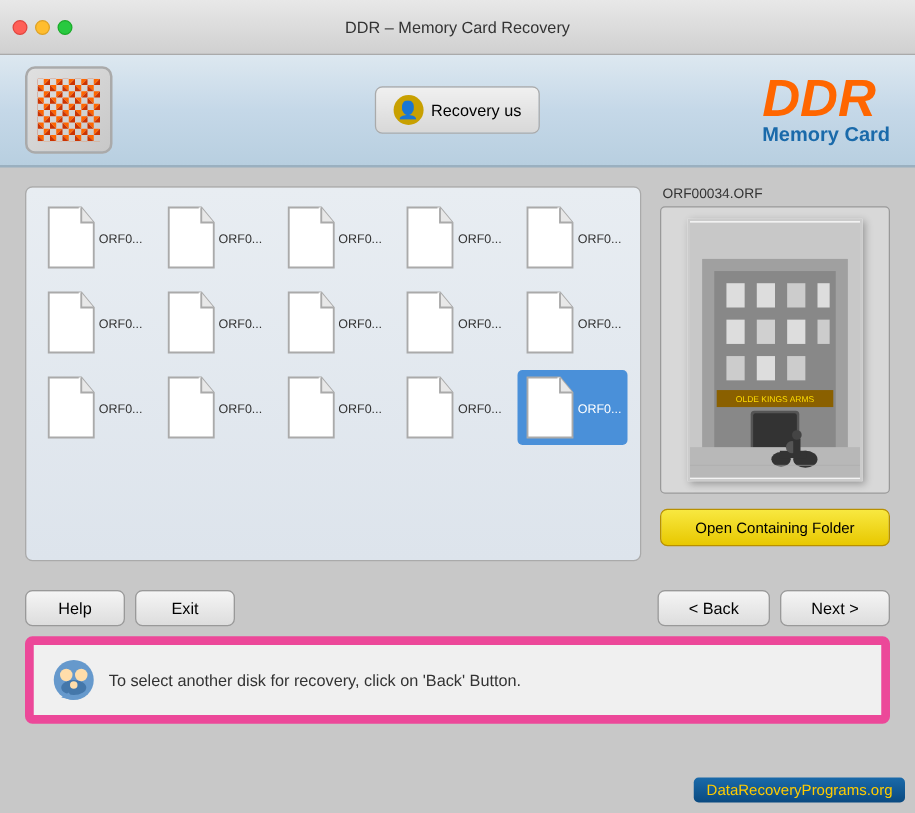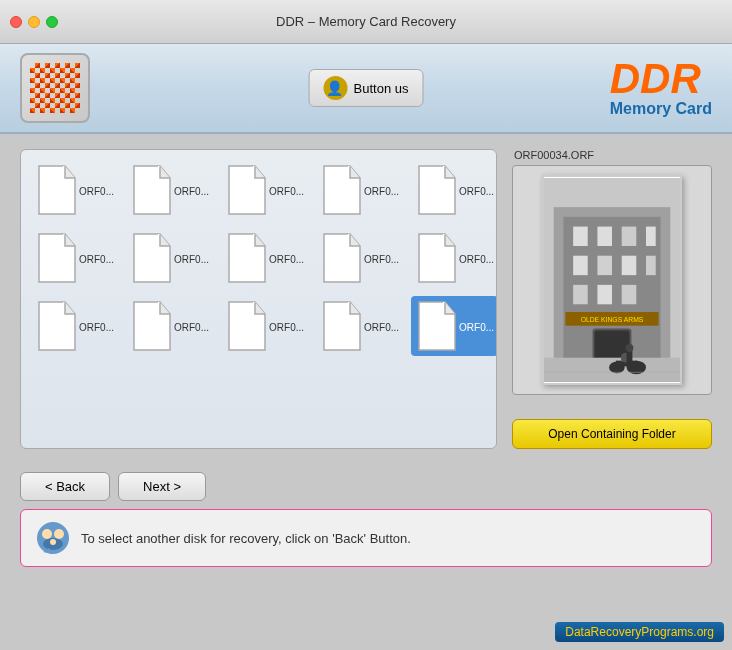--- a/index.html
+++ b/index.html
@@ -167,21 +167,21 @@
       font-size: 10px;
       color: #333;
       text-align: center;
       margin-top: 2px;
       max-width: 60px;
       overflow: hidden;
     }
 
     
     .preview-panel {
-      width: 200px;
+      width: 184px;
     }
     .preview-title {
       font-size: 11px;
       color: #333;
       margin-bottom: 4px;
       padding-left: 2px;
     }
     .preview-box {
       border: 1px solid #999;
       border-radius: 4px;
@@ -199,21 +199,21 @@
       border: 2px solid #ccc;
       box-shadow: 2px 2px 6px rgba(0,0,0,0.3);
       overflow: hidden;
       display: flex;
       align-items: center;
       justify-content: center;
       position: relative;
     }
     
     .open-folder-btn {
-      margin-top: 24px;
+      margin-top: 12px;
       width: 100%;
       background: linear-gradient(to bottom, #f8e840, #e8c800);
       border: 1px solid #b89000;
       border-radius: 6px;
       padding: 7px 10px;
       font-size: 12px;
       font-weight: 500;
       cursor: pointer;
       text-align: center;
     }
@@ -240,21 +240,21 @@
       padding: 6px 24px;
       font-size: 13px;
       cursor: pointer;
       min-width: 80px;
       text-align: center;
     }
 
     
     .status-bar {
       margin: 0 20px;
-      border: 1px solid #ec4899;
+      border: 7px solid #ec4899;
       border-radius: 6px;
       background: #f0f0f0;
       padding: 10px 14px;
       display: flex;
       align-items: center;
       gap: 10px;
       min-height: 55px;
     }
     .status-icon {
       width: 36px;
@@ -290,21 +290,21 @@
   </div>
   <span class="title-text">DDR – Memory Card Recovery</span>
 </div>
 
 <div class="header">
   <div class="logo-box">
     <div class="checkerboard"></div>
   </div>
   <button class="contact-btn">
     <div class="contact-icon">👤</div>
-    <span>Button us</span>
+    <span>Recovery us</span>
   </button>
   <div class="ddr-brand">
     <div class="ddr-title">DDR</div>
     <div class="ddr-subtitle">Memory Card</div>
   </div>
 </div>
 
 <div class="main-content">
 
   <div class="file-grid-container">
@@ -476,20 +476,24 @@
 
           <line x1="0" y1="200" x2="140" y2="200" stroke="#aaa" stroke-width="0.5"></line>
         </svg>
       </div>
     </div>
     <button class="open-folder-btn">Open Containing Folder</button>
   </div>
 </div>
 
 <div class="bottom-bar">
+  <div class="btn-group-left">
+    <button class="btn">Help</button>
+    <button class="btn">Exit</button>
+  </div>
   <div class="btn-group-right">
     <button class="btn">&lt; Back</button>
     <button class="btn">Next &gt;</button>
   </div>
 </div>
 
 <div class="status-bar">
   <div class="status-icon">
     <svg viewBox="0 0 36 36" xmlns="http://www.w3.org/2000/svg">
       <circle cx="18" cy="18" r="16" fill="#6699cc"></circle>

